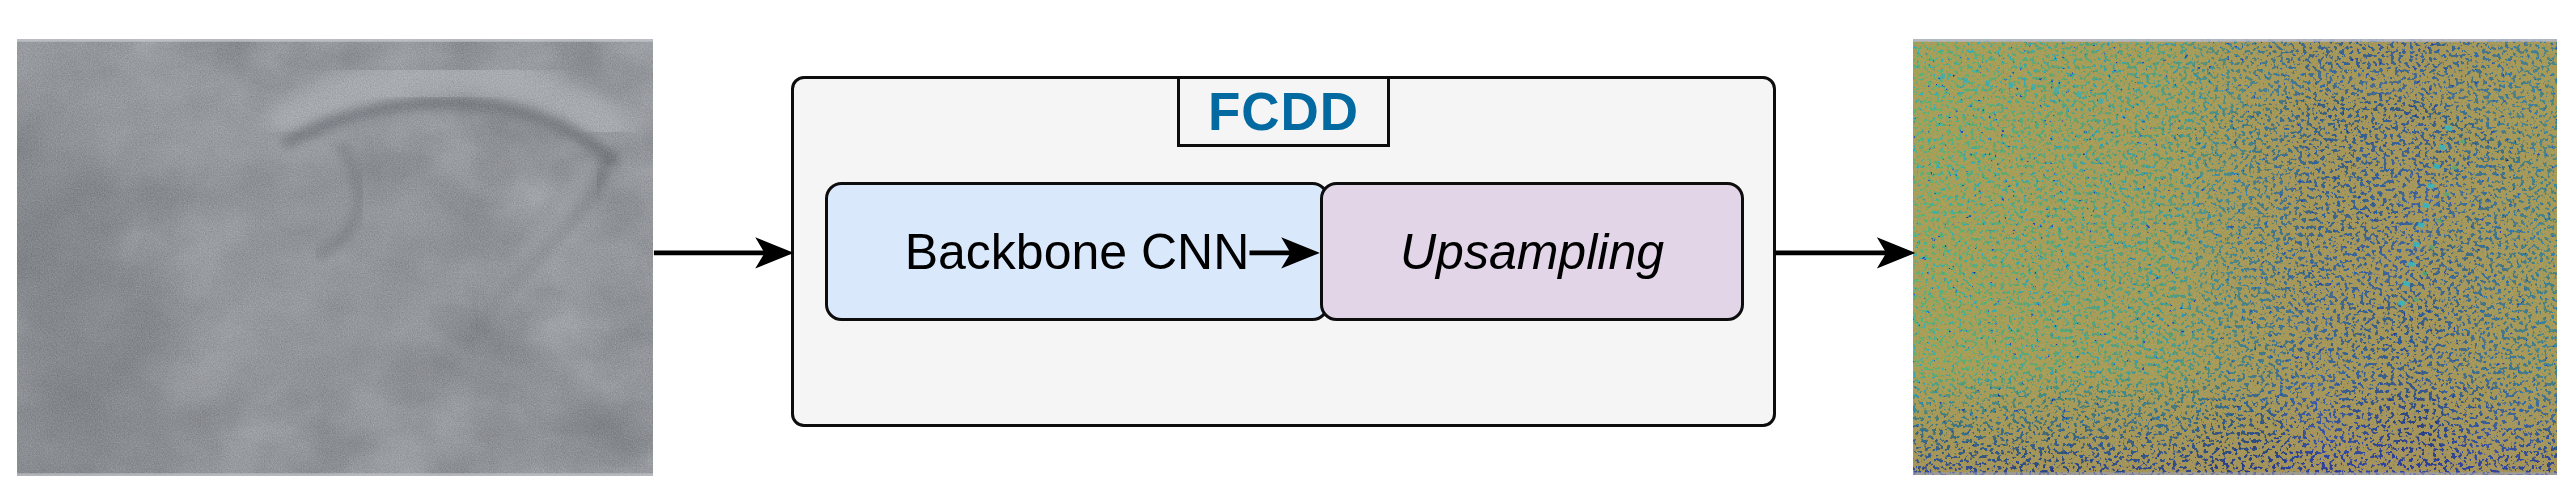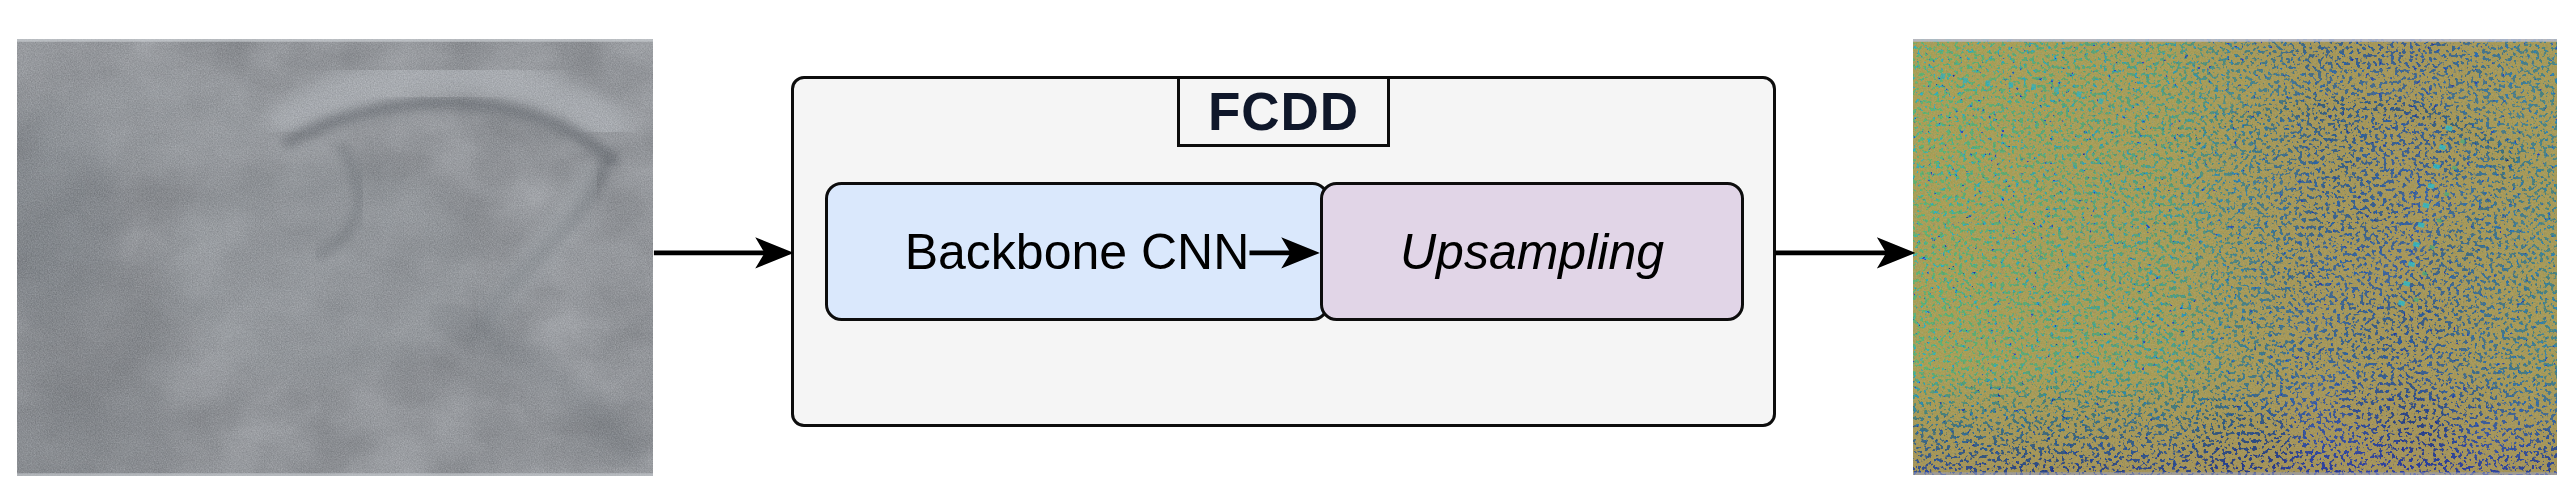--- a/index.html
+++ b/index.html
@@ -17,21 +17,21 @@
 
   #fcdd-container{
     position:absolute;left:791px;top:76px;width:985px;height:351px;
     background:#f5f5f5;border:3.7px solid #0d0d0d;border-radius:13px;
     box-sizing:border-box;
   }
   #fcdd-label{
     position:absolute;left:1177px;top:76px;width:213px;height:71px;
     background:#f5f5f5;border:3.7px solid #0d0d0d;box-sizing:border-box;
     display:flex;align-items:center;justify-content:center;
-    font-weight:bold;font-size:53px;color:#0f172a;letter-spacing:0.9px;
+    font-weight:bold;font-size:53px;color:#0369a1;letter-spacing:0.9px;
     z-index:3;
   }
   .node{
     position:absolute;top:182px;height:139px;
     border:3.7px solid #0d0d0d;border-radius:16.5px;box-sizing:border-box;
     display:flex;align-items:center;justify-content:center;
     font-size:50px;color:#000;z-index:2;white-space:nowrap;
   }
   #node-backbone{left:825px;width:504px;}
   #node-upsampling{left:1320px;width:424px;}

